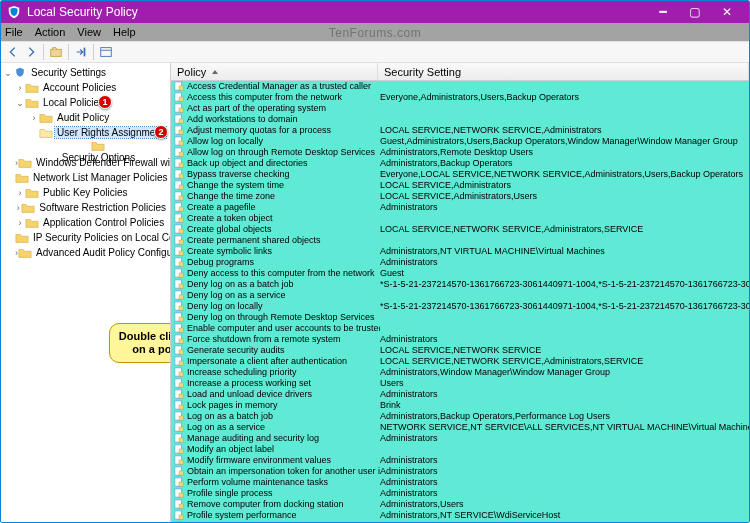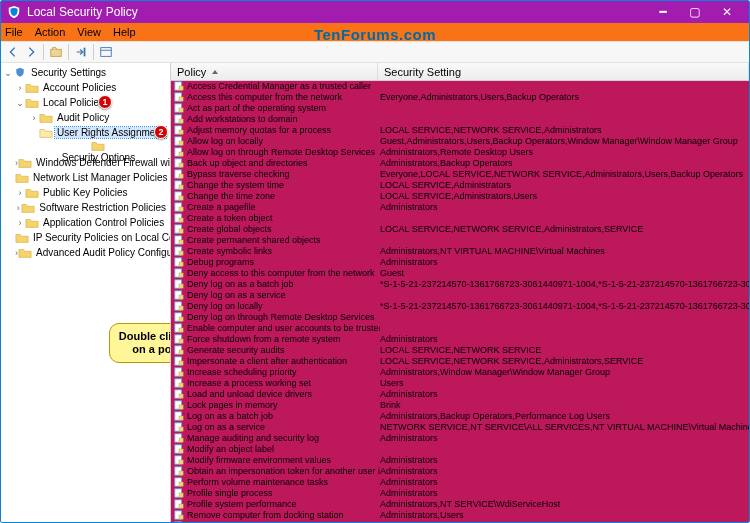--- a/index.html
+++ b/index.html
@@ -3,43 +3,43 @@
 <meta charset="utf-8">
 <style>
   * { box-sizing: border-box; }
   html, body { margin: 0; padding: 0; font-family: "Segoe UI", Tahoma, sans-serif; font-size: 11px; color: #000; }
   body { width: 750px; height: 523px; overflow: hidden; background: #fff; border: 1px solid #0a84d8; border-radius: 2px; }
   .titlebar { height: 22px; background: #a21caf; display: flex; align-items: center; color: #fff; font-size: 12px; padding: 0 6px; }
   .titlebar .ticon { width: 14px; height: 14px; margin-right: 6px; }
   .titlebar .wbtns { margin-left: auto; display: flex; gap: 0; }
   .wbtn { width: 32px; height: 22px; display: flex; align-items: center; justify-content: center; color: #fff; font-size: 12px; }
   .wbtn.close { background: transparent; }
-  .menubar { height: 18px; display: flex; align-items: center; padding: 0 4px; gap: 12px; background: #f97316; font-size: 11px; }
+  .menubar { height: 18px; display: flex; align-items: center; padding: 0 4px; gap: 12px; background: #a3a3a3; font-size: 11px; }
   .toolbar { height: 22px; display: flex; align-items: center; gap: 2px; padding: 0 4px; border-top: 1px solid #e0e0e0; border-bottom: 1px solid #e0e0e0; background: #f7f7f7; }
   .tbicon { width: 16px; height: 16px; display:flex; align-items:center; justify-content:center; }
   .content { display: flex; height: calc(523px - 22px - 18px - 22px - 2px); }
   .tree { width: 170px; border-right: 1px solid #cfcfcf; overflow: hidden; padding: 2px; position: relative; }
   .tree-inner { position: relative; }
   .tnode { display: flex; align-items: center; height: 15px; white-space: nowrap; font-size: 10px; }
   .tnode .exp { width: 10px; text-align: center; color: #666; font-size: 9px; user-select:none; }
   .tnode .ficon { width: 14px; height: 12px; margin-right: 2px; flex-shrink:0; }
   .tnode.selected span.lbl { background: #d1e7ff; outline: 1px dotted #3a8ad6; }
   .lbl { padding: 0 2px; }
   .listpane { flex: 1; overflow: hidden; display: flex; flex-direction: column; }
   .listhdr { display: flex; height: 18px; background: linear-gradient(#fafafa,#ececec); border-bottom: 1px solid #cfcfcf; font-size: 11px; }
   .lhcell { padding: 2px 6px; border-right:1px solid #dcdcdc; display:flex; align-items:center; gap:5px; }
-  .listbody { flex:1; overflow: hidden; background: #be185d; }
+  .listbody { flex:1; overflow: hidden; background: #5eead4; }
   .row { display: flex; height: 11px; font-size: 9px; line-height: 11px; white-space: nowrap; }
   .row .picon { width: 10px; height: 10px; margin: 0 3px; flex-shrink:0; }
   .row .pcol { width: 193px; overflow: hidden; padding-right: 4px; }
   .row .scol { flex: 1; overflow: hidden; color: #000; }
   .callout-wrap { position: absolute; left: 72px; top: 260px; pointer-events:none; }
   .callout { width: 104px; padding: 6px 8px; background: #fff69a; border: 1px solid #b89a00; border-radius: 10px; font-size: 11px; font-weight: bold; text-align: center; line-height: 1.2; margin-left: 36px; }
   .badge { width:14px; height:14px; border-radius:50%; background:#d40000; color:#fff; display:inline-flex; align-items:center; justify-content:center; font-size:9px; font-weight:bold; border:1px solid #fff; box-shadow:0 1px 2px rgba(0,0,0,.4); position: absolute; }
-  .watermark { position: absolute; top: 26px; left: 50%; transform: translateX(-50%); color: #0369a1; font-size: 15px; letter-spacing:.5px; font-weight: 700; pointer-events: none; }
+  .watermark { position: absolute; top: 26px; left: 50%; transform: translateX(-50%); color: #737373; font-size: 12px; letter-spacing:.5px; font-weight: 400; pointer-events: none; }
   svg { display:block; }
   .sep { width:1px; height:16px; background:#cfcfcf; margin:0 2px; }
 </style>
 </head>
 <body>
 
 <div class="titlebar">
   <svg class="ticon" viewBox="0 0 16 16">
       <path fill="#fff" d="M8 1l6 2v4c0 4-3 7-6 8-3-1-6-4-6-8V3l6-2z"></path>
       <path fill="#0a84d8" d="M8 3l4 1.3V7c0 3-2 5-4 5.7-2-.7-4-2.7-4-5.7V4.3L8 3z"></path>
@@ -518,30 +518,30 @@
             <rect x="6" y="6" width="5" height="5" fill="#f0d680" stroke="#bd9a3a" stroke-width=".5"></rect>
           </svg>
           <span class="pcol">Profile single process</span>
           <span class="scol">Administrators</span>
         </div>
         <div class="row">
           <svg class="picon" viewBox="0 0 12 12">
             <rect x="1" y="1" width="8" height="10" fill="#fff" stroke="#6fa7df" stroke-width="1"></rect>
             <rect x="6" y="6" width="5" height="5" fill="#f0d680" stroke="#bd9a3a" stroke-width=".5"></rect>
           </svg>
+          <span class="pcol">Remove computer from docking station</span>
+          <span class="scol">Administrators,Users</span>
+        </div>
+        <div class="row">
+          <svg class="picon" viewBox="0 0 12 12">
+            <rect x="1" y="1" width="8" height="10" fill="#fff" stroke="#6fa7df" stroke-width="1"></rect>
+            <rect x="6" y="6" width="5" height="5" fill="#f0d680" stroke="#bd9a3a" stroke-width=".5"></rect>
+          </svg>
           <span class="pcol">Profile system performance</span>
           <span class="scol">Administrators,NT SERVICE\WdiServiceHost</span>
-        </div>
-        <div class="row">
-          <svg class="picon" viewBox="0 0 12 12">
-            <rect x="1" y="1" width="8" height="10" fill="#fff" stroke="#6fa7df" stroke-width="1"></rect>
-            <rect x="6" y="6" width="5" height="5" fill="#f0d680" stroke="#bd9a3a" stroke-width=".5"></rect>
-          </svg>
-          <span class="pcol">Remove computer from docking station</span>
-          <span class="scol">Administrators,Users</span>
         </div>
         <div class="row">
           <svg class="picon" viewBox="0 0 12 12">
             <rect x="1" y="1" width="8" height="10" fill="#fff" stroke="#6fa7df" stroke-width="1"></rect>
             <rect x="6" y="6" width="5" height="5" fill="#f0d680" stroke="#bd9a3a" stroke-width=".5"></rect>
           </svg>
           <span class="pcol">Replace a process level token</span>
           <span class="scol">LOCAL SERVICE,NETWORK SERVICE</span>
         </div>
       </div>

